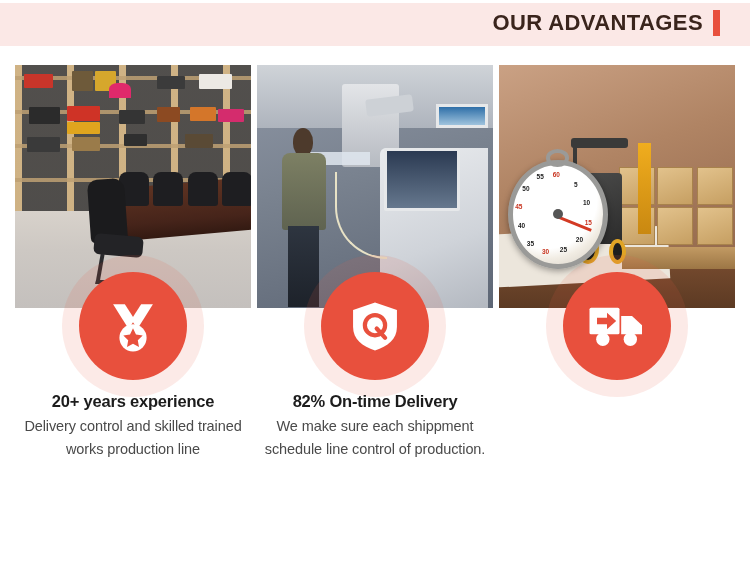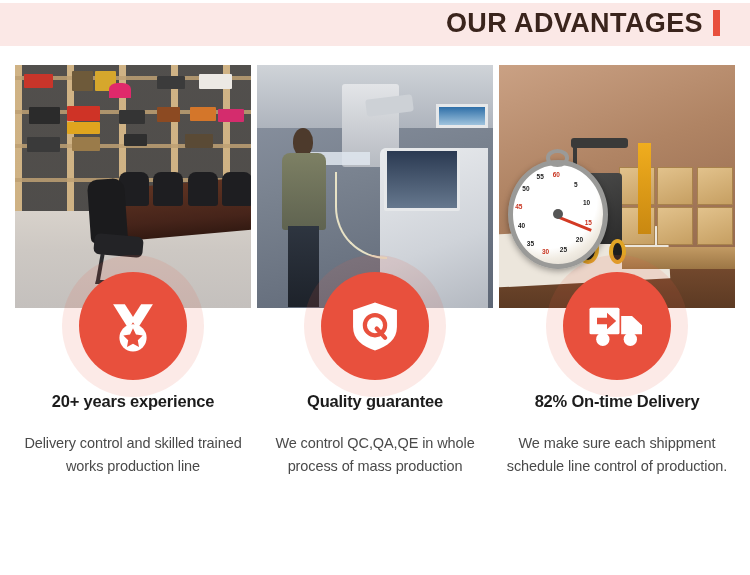--- a/index.html
+++ b/index.html
@@ -27,21 +27,21 @@
   .logo-text {
     color:#fdf5f3; font-family:"Liberation Serif", serif;
     font-weight:bold; font-size:29px; letter-spacing:1px;
     -webkit-text-stroke:0.6px #fdf5f3;
   }
   .header-title-wrap {
     position:absolute; right:30px; top:0; height:46px;
     display:flex; align-items:center; gap:10px;
   }
   .header-title {
-    color:#3a241c; font-size:27px; font-weight:bold;
+    color:#3a241c; font-size:22px; font-weight:bold;
     letter-spacing:0.4px;
   }
   .title-accent {
     display:inline-block; width:7px; height:26px; background:#e8503d;
   }
 
   
   .cards {
     position:absolute; left:15px; top:65px; width:720px; height:245px;
     display:flex; gap:6px;
@@ -250,21 +250,21 @@
   .badge svg { display:block; }
 
   
   .texts {
     position:absolute; left:15px; top:392px; width:720px;
     display:flex; gap:6px;
   }
   .text-col { width:236px; text-align:center; padding:0 6px; }
   .card-title {
     font-size:16.5px; font-weight:bold; color:#1c1c1c;
-    letter-spacing:-0.2px; margin-bottom:21px;
+    letter-spacing:-0.2px; margin-bottom:4px;
   }
   .card-desc {
     font-size:14.5px; color:#4a4a4a; line-height:1.62;
     letter-spacing:-0.1px;
   }
 </style>
 </head>
 <body>
 
 <div class="page">
@@ -422,24 +422,20 @@
     </div>
   </div>
 
   <div class="texts">
 
     <div class="text-col">
       <div class="card-title">20+ years experience</div>
       <div class="card-desc">Delivery control and skilled trained works production line</div>
     </div>
 
-    <div class="text-col">
-      <div class="card-title">Quality guarantee</div>
-      <div class="card-desc">We control QC,QA,QE in whole process of mass production</div>
-    </div>
 
     <div class="text-col">
       <div class="card-title">82% On-time Delivery</div>
       <div class="card-desc">We make sure each shippment schedule line control of production.</div>
     </div>
   </div>
 
 </div>
 
 </body></html>

